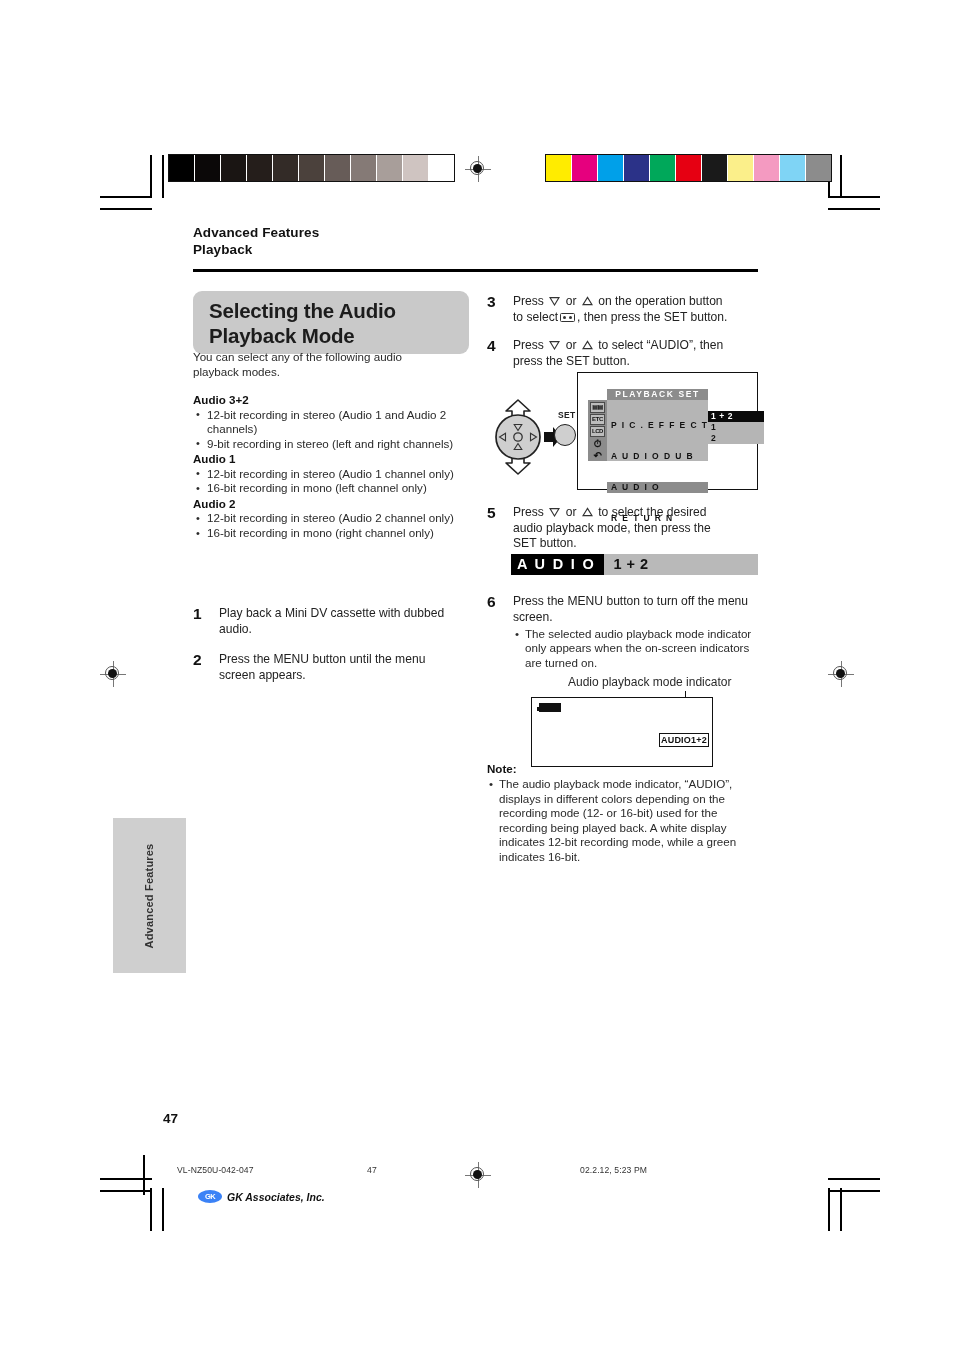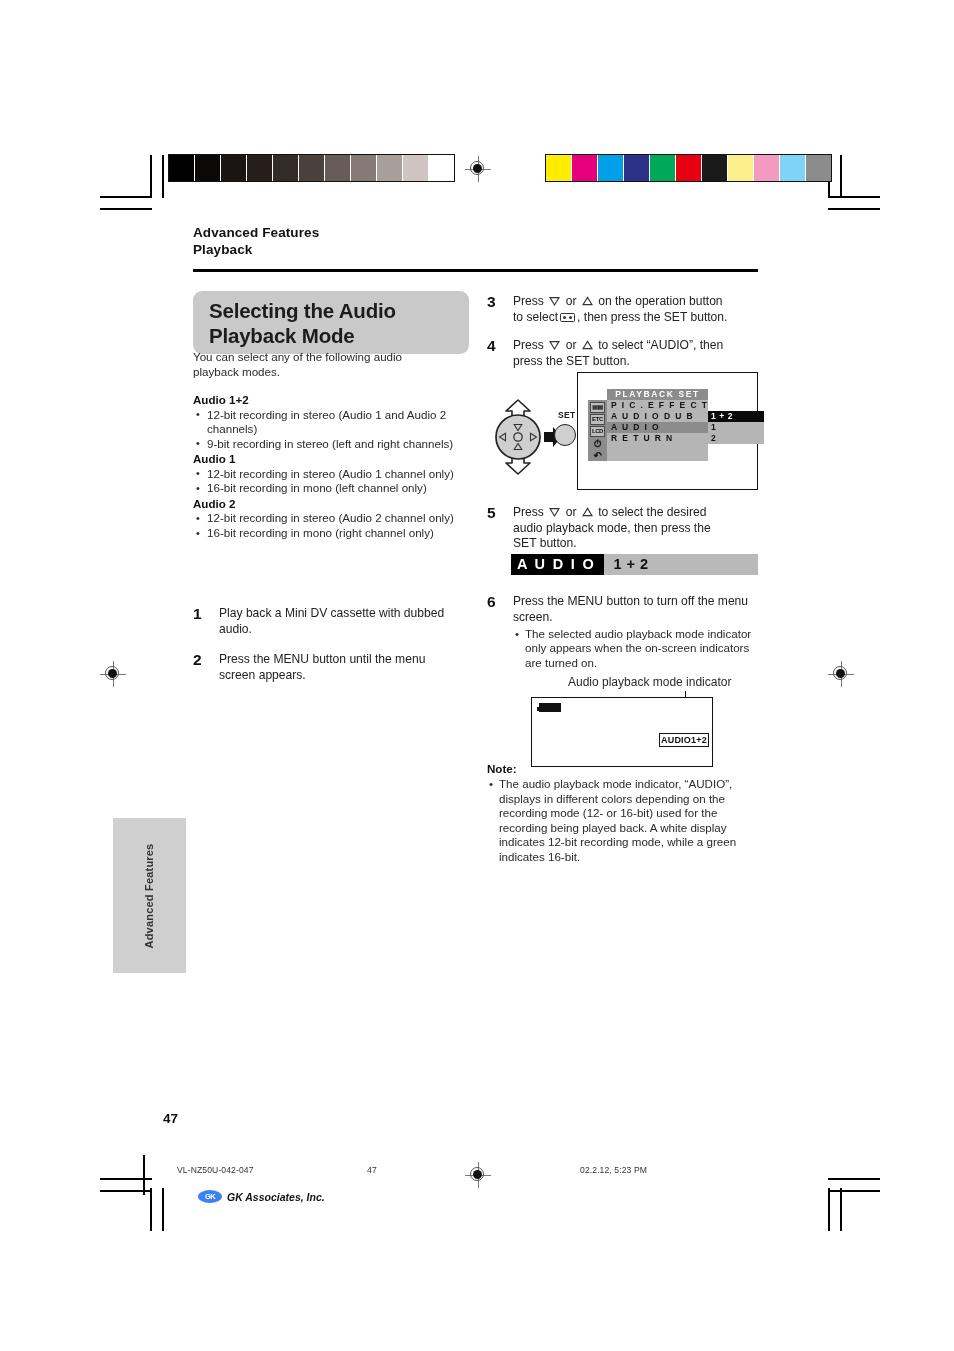--- a/index.html
+++ b/index.html
@@ -100,20 +100,21 @@
   .menu-title{
     position:absolute;left:19px;top:0;width:101px;height:11px;background:#8c8c8c;
     color:#fff;font-weight:bold;font-size:8.5px;line-height:11px;letter-spacing:1.6px;
     text-align:center;font-family:"Liberation Sans",sans-serif;
   }
   .menu-list{position:absolute;left:19px;top:11px;width:101px;height:61px;background:#b5b5b5;}
   .menu-row{
     height:11px;line-height:11px;font-size:8.5px;font-weight:bold;letter-spacing:1.4px;
     color:#111;padding-left:4px;box-sizing:border-box;font-family:"Liberation Sans",sans-serif;
     white-space:nowrap;
+    margin-top:20px;
   }
   .menu-row.sel{background:#8c8c8c;color:#111;}
   .menu-opts{position:absolute;left:120px;top:22px;width:56px;}
   .menu-opt{
     height:11px;line-height:11px;font-size:8.5px;font-weight:bold;color:#111;padding-left:3px;
     box-sizing:border-box;background:#b5b5b5;letter-spacing:0.6px;white-space:nowrap;
     font-family:"Liberation Sans",sans-serif;
   }
   .menu-opt.sel{background:#0a0a0a;color:#fff;}
 
@@ -261,21 +262,21 @@
 <div class="title-box" style="left:193px;top:291px;width:276px;height:63px;">
   <h1>
     <span>Selecting the Audio</span><br>
     <span>Playback Mode</span>
   </h1>
 </div>
 
 <div class="abs body-txt" style="left:193px;top:350px;width:255px;">You can select any of the following audio playback modes.</div>
 
 <div class="abs" style="left:193px;top:392px;width:278px;">
-  <div class="bold" style="font-size:11.6px;line-height:15.5px;">Audio 1+2</div>
+  <div class="bold" style="font-size:11.6px;line-height:15.5px;">Audio 3+2</div>
   <ul class="bl">
     <li>12-bit recording in stereo (Audio 1 and Audio 2 channels)</li>
     <li>9-bit recording in stereo (left and right channels)</li>
   </ul>
   <div class="bold" style="font-size:11.6px;line-height:15.5px;">Audio 1</div>
   <ul class="bl">
     <li>12-bit recording in stereo (Audio 1 channel only)</li>
     <li>16-bit recording in mono (left channel only)</li>
   </ul>
   <div class="bold" style="font-size:11.6px;line-height:15.5px;">Audio 2</div>

